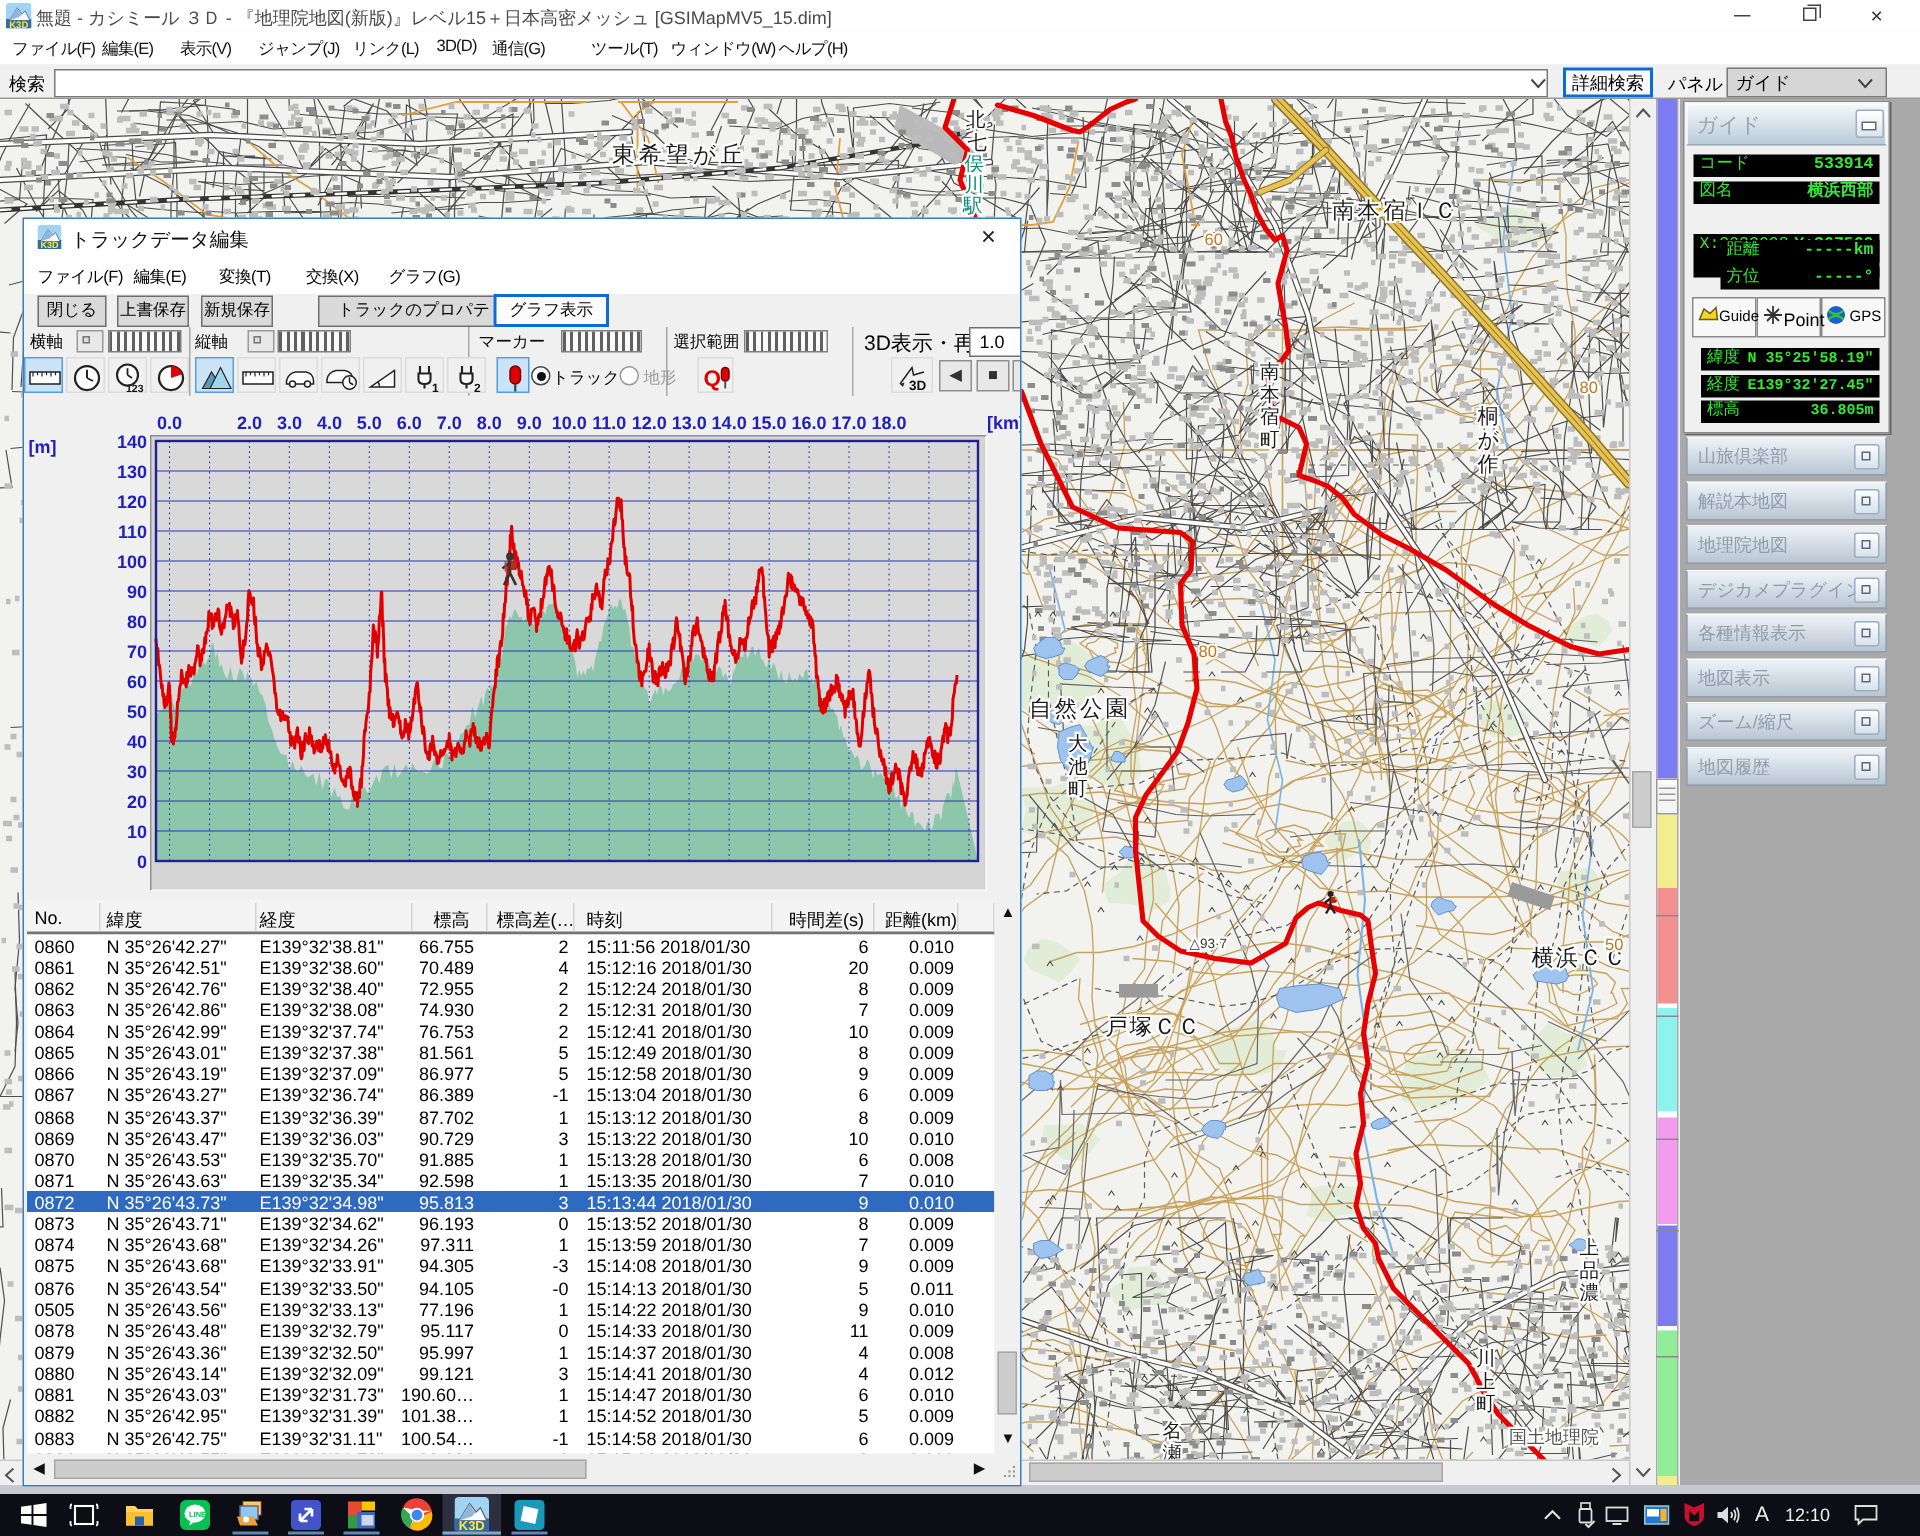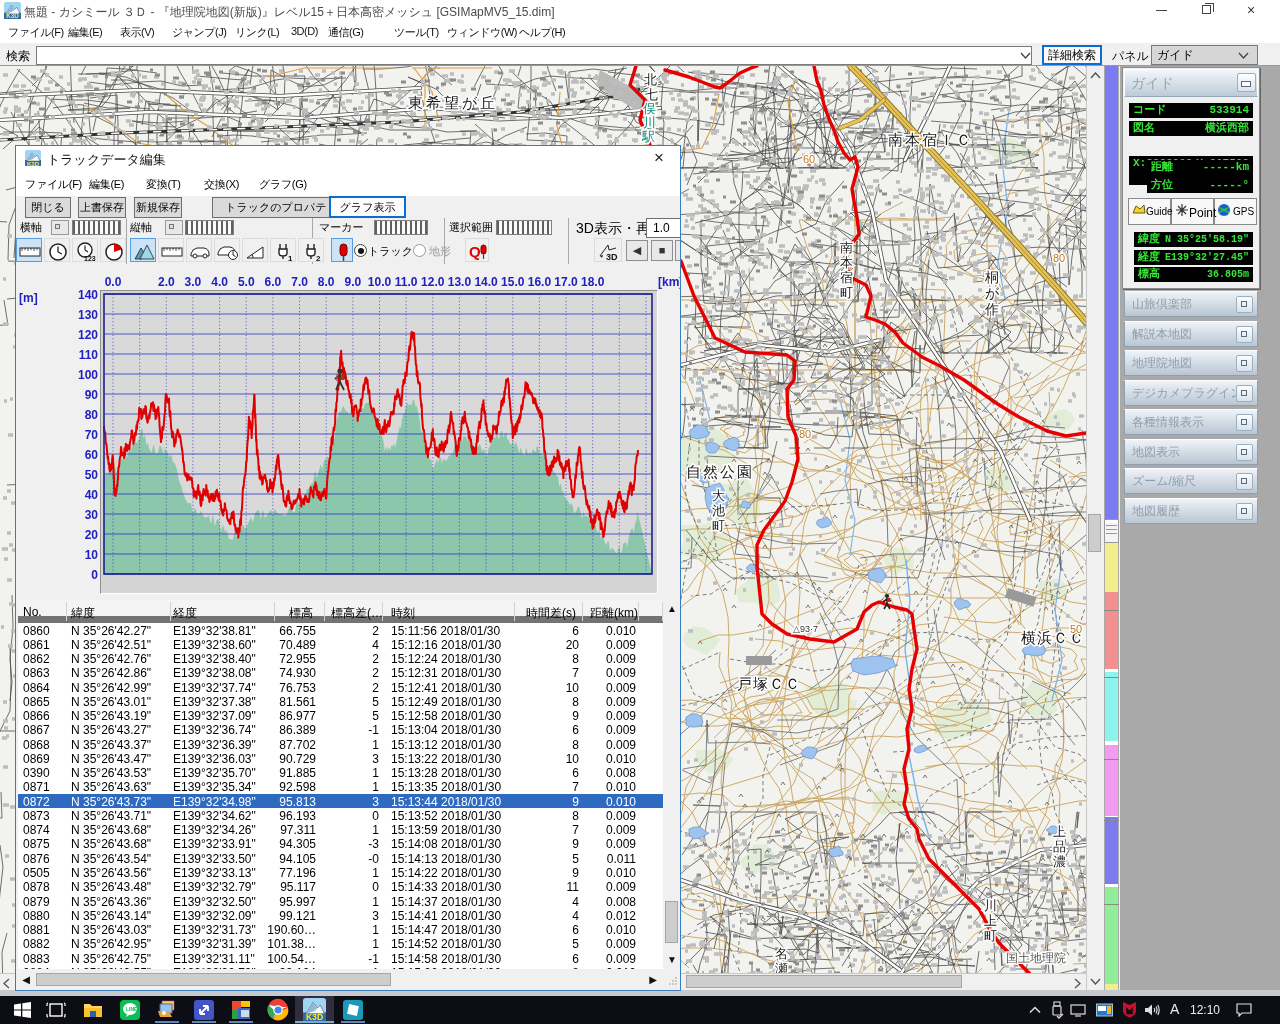--- a/index.html
+++ b/index.html
@@ -13,40 +13,40 @@
 #dlg{left:15px;top:145px;width:666px;height:846px;background:#f0f0f0;border:1px solid #3d7bbf;z-index:5;overflow:hidden}
 .dbtn{position:absolute;height:21px;background:#dadada;border:1px solid #6e6e6e;font-size:11px;color:#000;text-align:center;line-height:19px}
 .slider{position:absolute;height:15px;top:2px;border:1px solid #808080;background:repeating-linear-gradient(90deg,#606060 0 2px,#fafafa 2px 5px)}
 .minib{position:absolute;width:18px;height:15px;top:2px;background:#e8e8e8;border:1px solid #9a9a9a}
 .minib i{position:absolute;left:3px;top:3px;width:5px;height:5px;border:1px solid #777;background:#ddd}
 .ic{position:absolute;width:26px;height:24px;background:#f0f0f0;border:1px solid #dcdcdc;top:0}
 .ic.sel{background:#cbe3f7;border:1px solid #569de0}
 .ic svg{position:absolute;left:1px;top:1px}
 .tsep{position:absolute;width:1px;background:#a8a8a8}
 
-#thead{position:absolute;left:2px;top:454px;width:645px;height:23px;background:#f4f4f4;border-bottom:7px solid #737373;font-size:12px}
+#thead{position:absolute;left:2px;top:454px;width:645px;height:23px;background:#f4f4f4;border-bottom:2px solid #737373;font-size:12px}
 #thead span{position:absolute;top:5px}
 #tbody{position:absolute;left:2px;top:477px;width:645px;height:346px;overflow:hidden;background:#fff;font-size:12px}
 .trow{position:relative;height:14.27px;white-space:nowrap}
 .trow span{position:absolute;top:0.5px}
 .trow.sel{background:#2e6ac0;color:#fff}
 .c0{left:5px}.c1{left:53px}.c2{left:155px}
 .c3{left:210px;width:88px;text-align:right}
 .c4{left:280px;width:81px;text-align:right}
 .c5{left:373px}
 .c6{left:455px;width:106px;text-align:right}
 .c7{left:530px;width:88px;text-align:right}
 .hcol{border-right:1px solid #d2d2d2;position:absolute;top:2px;height:19px}
 
 .sb{position:absolute;background:#f0f0f0}
 .sbt{position:absolute;background:#cdcdcd;border:1px solid #a6a6a6}
 .arr{position:absolute;color:#505050;font-size:10px;line-height:16px;width:16px;text-align:center}
 
 .lcd{position:absolute;background:#000;color:#35e635;font-family:"Liberation Mono",monospace;font-size:11px;font-weight:bold;line-height:15px}
-.lcd b{position:absolute;left:4px;font-weight:bold}
+.lcd b{position:absolute;left:4px;font-weight:normal}
 .lcd i{position:absolute;right:4px;font-style:normal}
 .phdr{position:absolute;left:1124px;width:134px;height:26px;background:linear-gradient(#eef3f8,#b9c6d2);border:1px solid #8ea0af;border-top-color:#fff;color:#8e9dab;font-size:12px;line-height:24px;padding-left:7px}
 .phdr u{position:absolute;right:4px;top:4px;width:17px;height:17px;background:linear-gradient(#fdfdfd,#d8e2ec);border:1px solid #9ab0c0;border-radius:2px;text-decoration:none}
 .phdr u i{position:absolute;left:4px;top:4px;width:6px;height:6px;border:1.5px solid #5a6a78}
 
 #taskbar{left:0;top:996px;width:1280px;height:28px;background:#0d0d16}
 .tbi{position:absolute;top:998px;width:24px;height:24px}
 .tundl{position:absolute;height:2px;background:#5f87b4}
 </style></head><body>
 <svg style="position:absolute;left:0;top:66px" width="1086" height="924" viewBox="0 66 1086 924">
@@ -1446,21 +1446,21 @@
         <span class="c0">0869</span>
         <span class="c1">N 35°26'43.47"</span>
         <span class="c2">E139°32'36.03"</span>
         <span class="c3">90.729</span>
         <span class="c4">3</span>
         <span class="c5">15:13:22 2018/01/30</span>
         <span class="c6">10</span>
         <span class="c7">0.010</span>
       </div>
       <div class="trow">
-        <span class="c0">0390</span>
+        <span class="c0">0870</span>
         <span class="c1">N 35°26'43.53"</span>
         <span class="c2">E139°32'35.70"</span>
         <span class="c3">91.885</span>
         <span class="c4">1</span>
         <span class="c5">15:13:28 2018/01/30</span>
         <span class="c6">6</span>
         <span class="c7">0.008</span>
       </div>
       <div class="trow">
         <span class="c0">0871</span>

